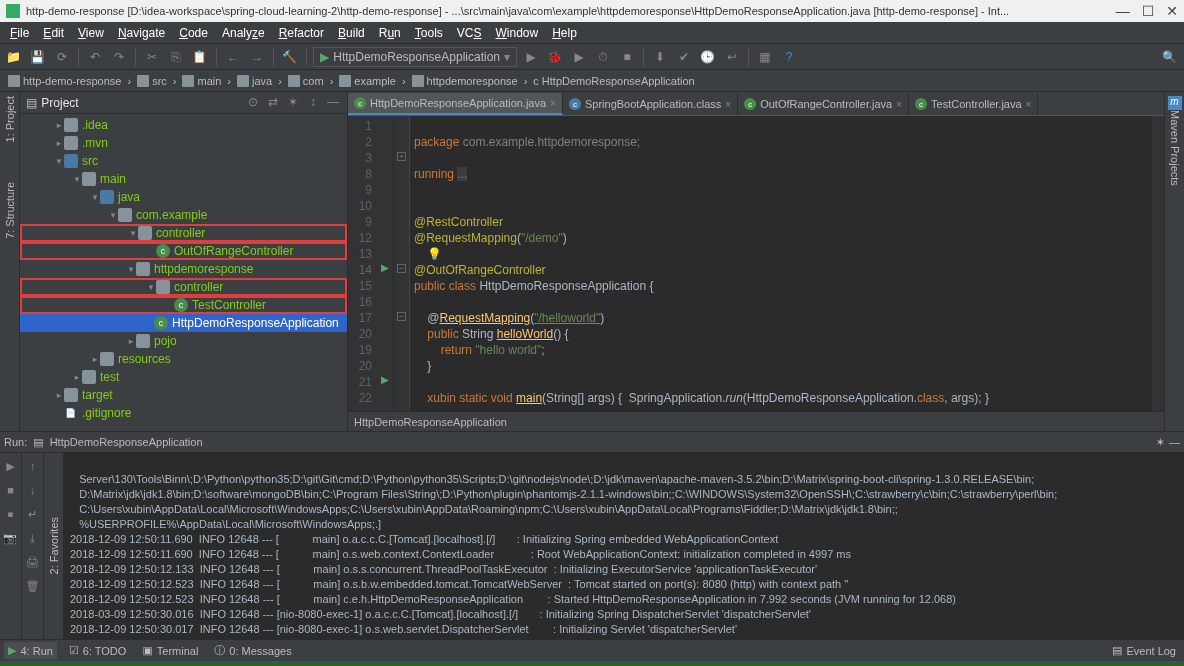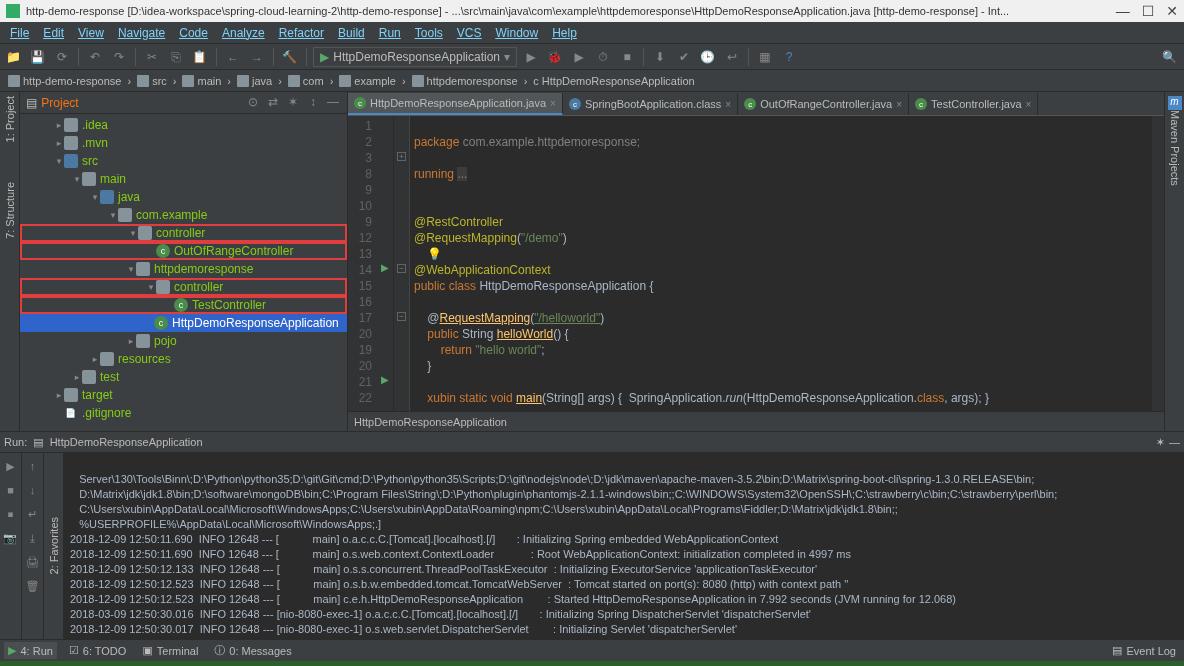--- a/index.html
+++ b/index.html
@@ -1,38 +1,38 @@
 <!DOCTYPE html>
 <html><head>
 <meta charset="utf-8">
 <style>
 * { margin:0; padding:0; box-sizing:border-box; font-family:"Segoe UI",Arial,sans-serif; }
 body { width:1184px; height:666px; background:#3c3f41; color:#bbb; font-size:12px; overflow:hidden; position:relative; }
 .titlebar { height:22px; background:#f0f0f0; display:flex; align-items:center; padding:0 6px; color:#333; font-size:11px; }
 .titlebar .wincontrols { margin-left:auto; display:flex; gap:12px; font-size:14px; color:#444; }
 .menubar { height:22px; background:#3c3f41; display:flex; align-items:center; padding:0 4px; gap:2px; border-bottom:1px solid #2b2b2b; }
-.menubar .item { padding:2px 6px; color:#7dd3fc;text-decoration:underline; }
+.menubar .item { padding:2px 6px; color:#ffffff; }
 .menubar .item u { text-decoration:underline; }
 .toolbar { height:26px; background:#3c3f41; display:flex; align-items:center; padding:0 4px; gap:4px; border-bottom:1px solid #2b2b2b; }
 .toolbar .tbtn { width:20px; height:20px; display:flex; align-items:center; justify-content:center; color:#888; border-radius:2px; }
 .toolbar .sep { width:1px; height:18px; background:#555; margin:0 2px; }
 .toolbar .runcfg { display:flex; align-items:center; background:#3c3f41; border:1px solid #555; height:20px; padding:0 6px; color:#bbb; gap:4px; }
 .toolbar .search { margin-left:auto; color:#888; }
 .navbar { height:22px; background:#3c3f41; display:flex; align-items:center; padding:0 4px; gap:2px; border-bottom:1px solid #2b2b2b; font-size:11px; }
 .navbar .crumb { display:flex; align-items:center; gap:3px; padding:1px 4px; color:#bbb; }
 .navbar .ico { width:12px; height:12px; display:inline-block; }
 .folder-ico { background:#87939a; border-radius:1px; }
 .main { display:flex; height:339px; }
 .leftstrip { width:20px; background:#3c3f41; border-right:1px solid #2b2b2b; display:flex; flex-direction:column; align-items:center; padding-top:4px; gap:40px; }
 .leftstrip .vtab { writing-mode:vertical-rl; transform:rotate(180deg); color:#bbb; font-size:11px; white-space:nowrap; }
 .rightstrip { width:20px; background:#3c3f41; border-left:1px solid #2b2b2b; display:flex; flex-direction:column; align-items:center; padding-top:4px; }
 .rightstrip .vtab { writing-mode:vertical-rl; color:#bbb; font-size:11px; white-space:nowrap; }
 .project { width:328px; background:#3c3f41; border-right:1px solid #2b2b2b; display:flex; flex-direction:column; }
 .project-header { height:22px; display:flex; align-items:center; padding:0 6px; background:#3c3f41; border-bottom:1px solid #2b2b2b; gap:4px; }
-.project-header .title { flex:1; color:#f97316; }
+.project-header .title { flex:1; color:#e5e5e5; }
 .project-header .btn { width:16px; height:16px; color:#888; text-align:center; }
 .tree { flex:1; overflow:auto; font-size:12px; padding-top:2px; }
 .tree .row { height:18px; display:flex; align-items:center; white-space:nowrap; }
 .tree .arrow { width:10px; text-align:center; color:#888; font-size:9px; }
 .tree .nicon { width:14px; height:14px; margin-right:4px; display:inline-flex; align-items:center; justify-content:center; font-size:9px; }
 .tree .folder { background:#87939a; border-radius:2px; }
 .tree .folder.blue { background:#4a7aa3; }
 .tree .class { background:#4a8c4a; border-radius:50%; color:#fff; }
 .tree .selected { background:#2f65ca; color:#fff; }
 .tree .label { color:#84cc16; }
@@ -342,21 +342,21 @@
       </div>
       <div class="code">
 <span class="kw">package</span><span class="pkg"> com.example.httpdemoresponse;</span>
 
 <span class="kw">running </span><span class="cmt" style="background:#3c3c3c">...</span>
 
 
 <span class="ann">@RestController</span>
 <span class="ann">@RequestMapping</span><span>(</span><span class="str">"/demo"</span><span>)</span>
     <span>💡</span>
-<span class="ann">@WebApplicationContext</span>
+<span class="ann">@OutOfRangeController</span>
 <span class="kw">public class </span><span>HttpDemoResponseApplication {</span>
 
 <span>    @</span><span class="mtd">RequestMapping</span><span>(</span><span class="str" style="text-decoration:underline">"/helloworld"</span><span>)</span>
 <span class="kw">    public </span><span>String </span><span class="mtd">helloWorld</span><span>() {</span>
 <span class="kw">        return </span><span class="str">"hello world"</span><span>;</span>
 <span>    }</span>
 
 <span class="kw">    xubin static void </span><span class="mtd">main</span><span>(String[] args) {  SpringApplication.</span><span style="font-style:italic">run</span><span>(HttpDemoResponseApplication.</span><span class="kw">class</span><span>, args); }</span>
 
 

